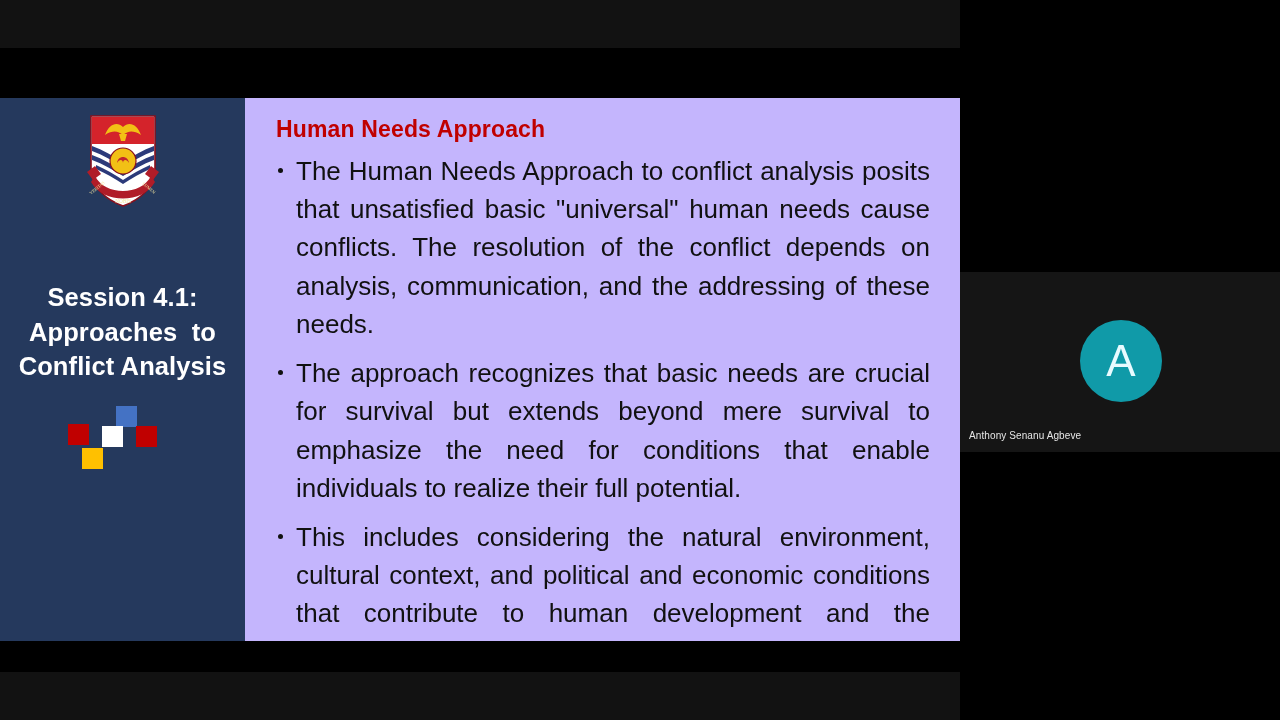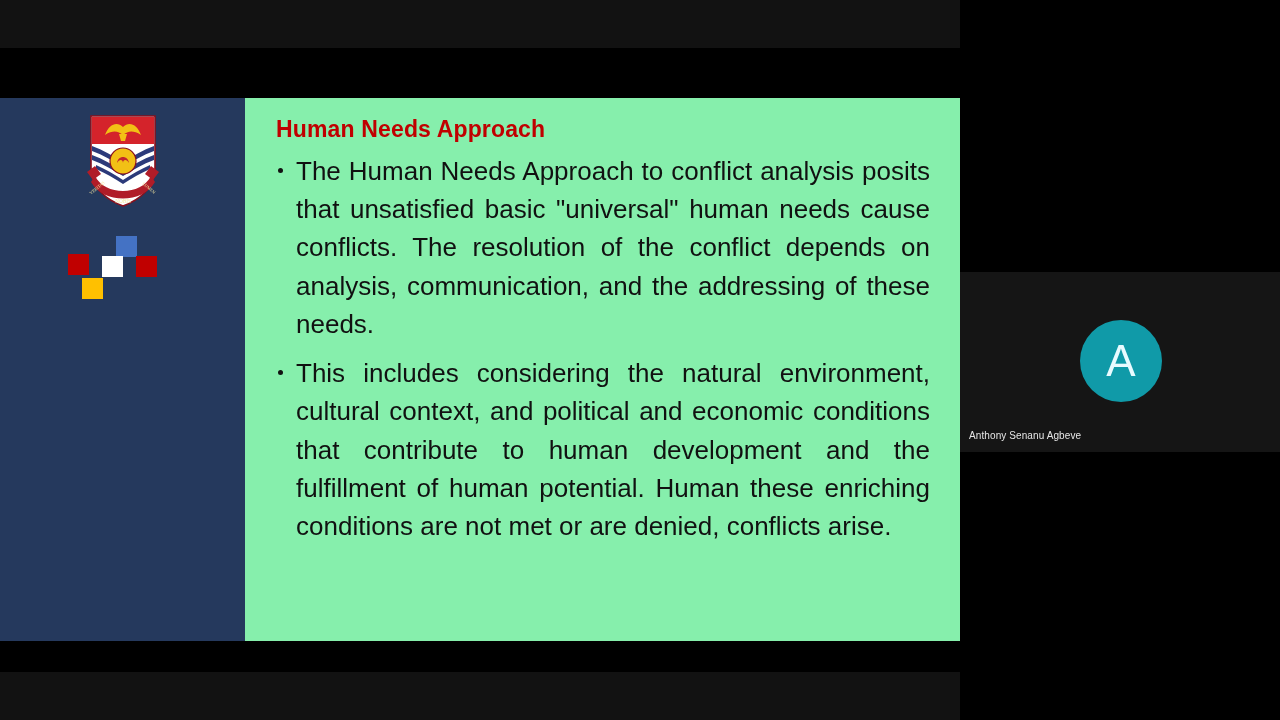--- a/index.html
+++ b/index.html
@@ -95,21 +95,21 @@
   }
   .sq.red1   { left: 0px;  top: 18px; background: #c00000; }
   .sq.blue   { left: 48px; top: 0px;  background: #4472c4; }
   .sq.white  { left: 34px; top: 20px; background: #ffffff; }
   .sq.red2   { left: 68px; top: 20px; background: #c00000; }
   .sq.yellow { left: 14px; top: 42px; background: #ffc000; }
 
   
   .slide-body {
     flex: 1 1 auto;
-    background: #86efac;
+    background: #c4b5fd;
     padding: 18px 30px 10px 31px;
     box-sizing: border-box;
     display: flex;
     flex-direction: column;
   }
 
   .slide-heading {
     color: #c00000;
     font-size: 23px;
     font-weight: 600;
@@ -219,39 +219,48 @@
         <g fill="#b01c28">
           <path d="M6 62 L14 56 L20 64 L12 70 Z"></path>
           <path d="M78 62 L70 56 L64 64 L72 70 Z"></path>
           <path d="M14 66 C24 86 60 86 70 66 L74 72 C62 94 22 94 10 72 Z"></path>
         </g>
         <text x="42" y="93" font-size="5.2" fill="#f6e7a0" text-anchor="middle" font-family="'Liberation Serif', serif">NOBIS</text>
         <text x="17" y="79" font-size="4.4" fill="#f6e7a0" text-anchor="middle" font-family="'Liberation Serif', serif" transform="rotate(-40 17 79)">VERITAS</text>
         <text x="67" y="79" font-size="4.4" fill="#f6e7a0" text-anchor="middle" font-family="'Liberation Serif', serif" transform="rotate(40 67 79)">LUMEN</text>
       </svg>
 
+      <div class="session-title">
+        <span class="ln">Session 4.1:</span>
+        <span class="ln">Approaches  to</span>
+        <span class="ln">Conflict Analysis</span>
+      </div>
 
       <div class="squares">
         <span class="sq red1"></span>
         <span class="sq blue"></span>
         <span class="sq white"></span>
         <span class="sq red2"></span>
         <span class="sq yellow"></span>
       </div>
     </div>
 
     <div class="slide-body">
       <h1 class="slide-heading">Human Needs Approach</h1>
       <ul class="bullets">
         <li>
           <span class="dot"></span>
           <span>The Human Needs Approach to conflict analysis posits that unsatisfied basic "universal" human needs cause conflicts. The resolution of the conflict depends on analysis, communication, and the addressing of these needs.</span>
         </li>
         <li>
           <span class="dot"></span>
+          <span>The approach recognizes that basic needs are crucial for survival but extends beyond mere survival to emphasize the need for conditions that enable individuals to realize their full potential.</span>
+        </li>
+        <li>
+          <span class="dot"></span>
           <span>This includes considering the natural environment, cultural context, and political and economic conditions that contribute to human development and the fulfillment of human potential. Human these enriching conditions are not met or are denied, conflicts arise.</span>
         </li>
       </ul>
     </div>
   </div>
 
   <div id="participant-tile">
     <div id="avatar">A</div>
     <div id="participant-name">Anthony Senanu Agbeve</div>
   </div>

